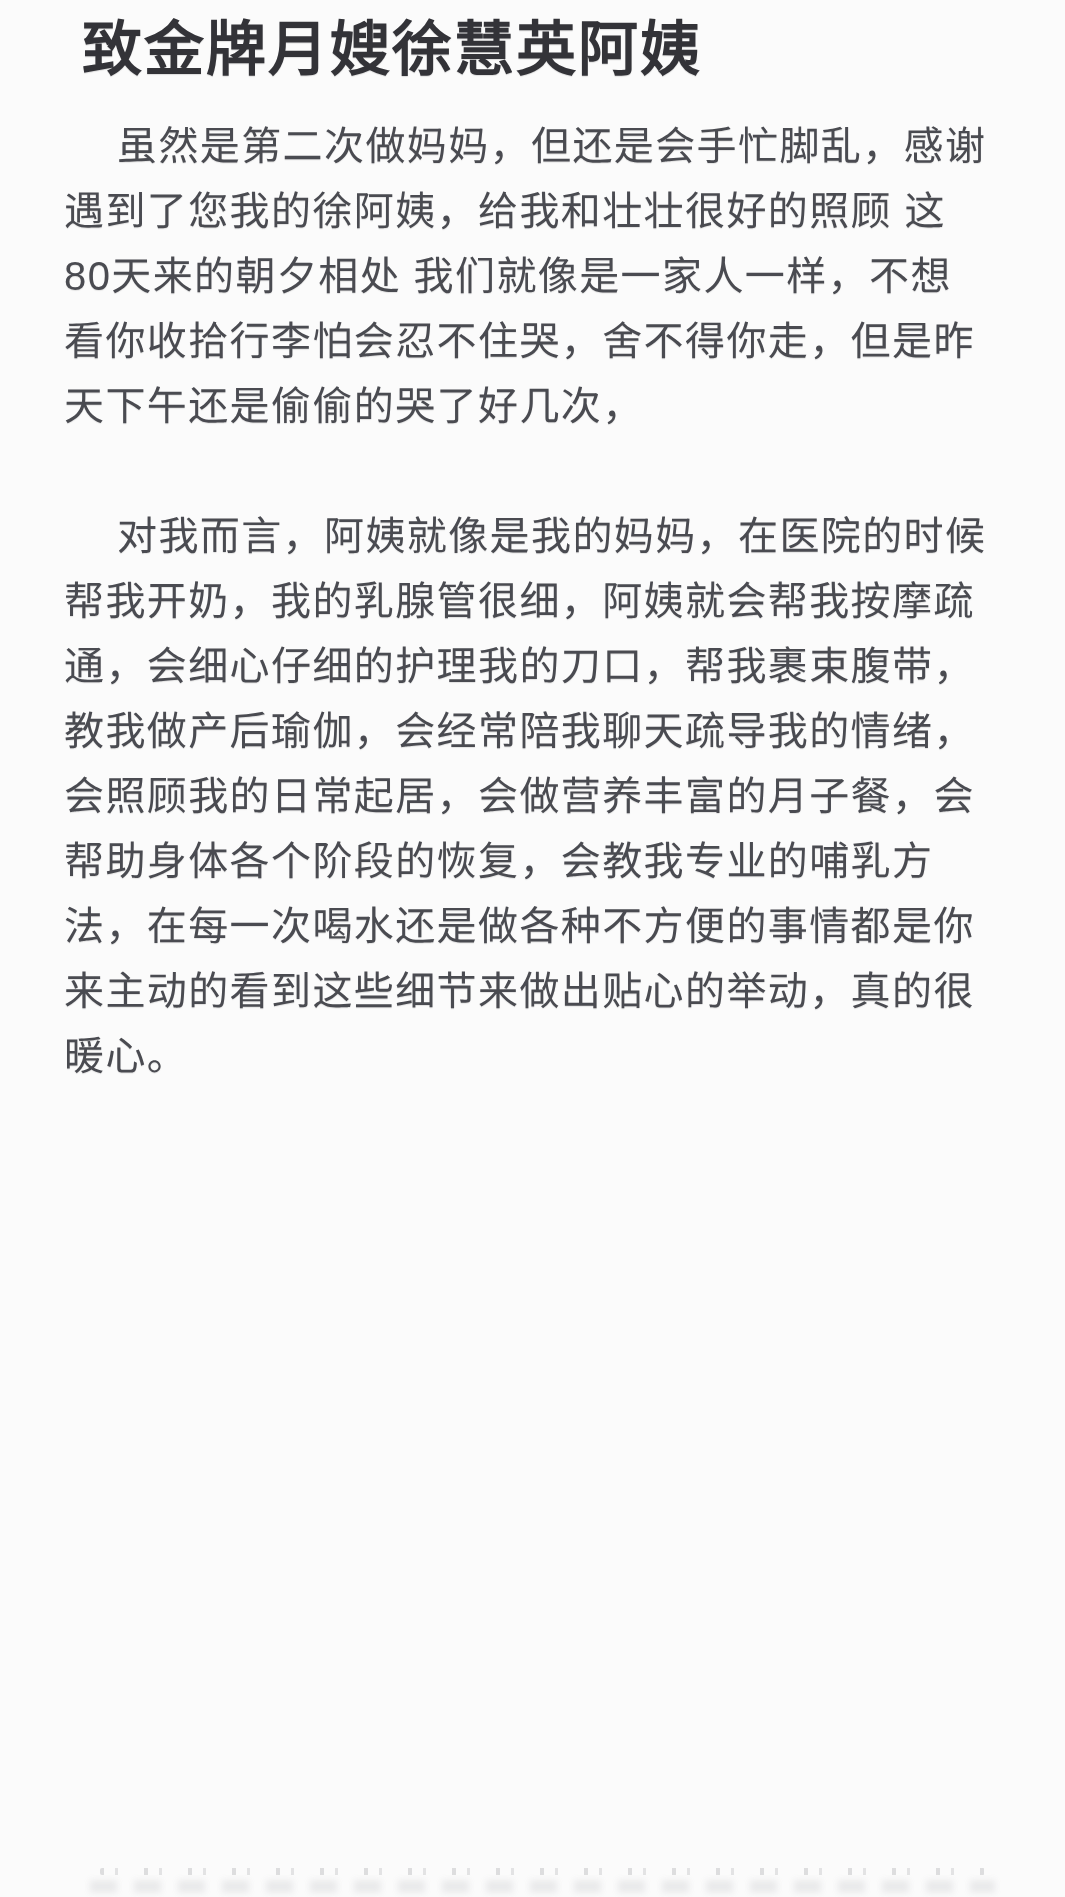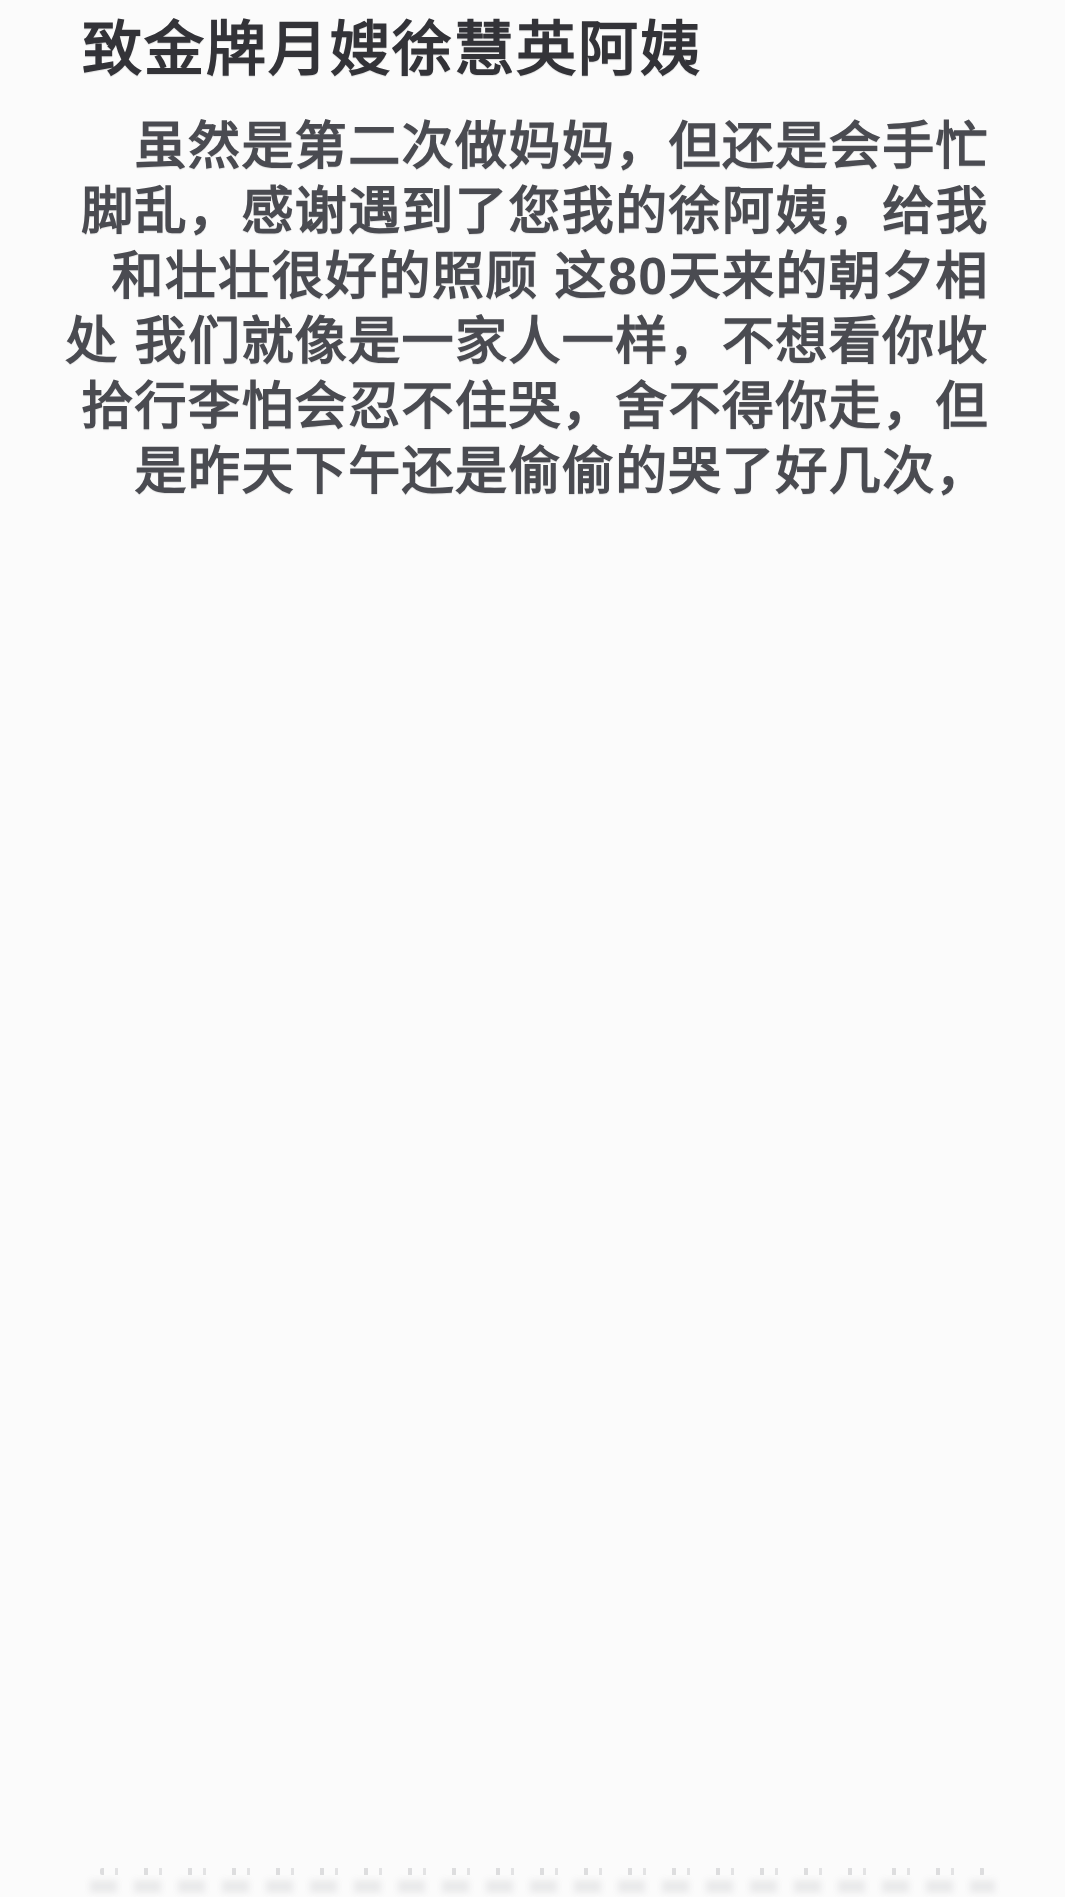--- a/index.html
+++ b/index.html
@@ -24,30 +24,29 @@
     margin: 0 0 0 18px;
     font-size: 60px;
     line-height: 68px;
     font-weight: 700;
     letter-spacing: 2px;
     color: var(--title-color, #333338);
     text-shadow: 0 1px 1px rgba(0,0,0,0.12);
   }
   .article-body p.para {
     margin: 65px 0 0 0;
-    font-size: 52px;
+    font-size: 40px;
     line-height: 65px;
     letter-spacing: 1.4px;
     text-indent: 53px;
-    text-align: right;
+    text-align: left;
     color: var(--text-color, #4a4b51);
     word-break: normal;
     line-break: strict;
     text-shadow: 0 1px 1px rgba(0,0,0,0.10);
-    font-weight: bold;
   }
   .article-body p.para:first-child {
     margin-top: 30px;
   }
   
   .remnant-row-1 {
     position: absolute;
     left: 100px;
     right: 80px;
     top: 1868px;
@@ -78,17 +77,18 @@
   }
 </style>
 </head>
 <body>
 
 <div class="page">
   <div class="content">
     <h1 class="doc-title">致金牌月嫂徐慧英阿姨</h1>
     <div class="article-body">
         <p class="para">虽然是第二次做妈妈，但还是会手忙脚乱，感谢遇到了您我的徐阿姨，给我和壮壮很好的照顾 这80天来的朝夕相处 我们就像是一家人一样，不想看你收拾行李怕会忍不住哭，舍不得你走，但是昨天下午还是偷偷的哭了好几次，</p>
+        <p class="para">对我而言，阿姨就像是我的妈妈，在医院的时候帮我开奶，我的乳腺管很细，阿姨就会帮我按摩疏通，会细心仔细的护理我的刀口，帮我裹束腹带，教我做产后瑜伽，会经常陪我聊天疏导我的情绪，会照顾我的日常起居，会做营养丰富的月子餐，会帮助身体各个阶段的恢复，会教我专业的哺乳方法，在每一次喝水还是做各种不方便的事情都是你来主动的看到这些细节来做出贴心的举动，真的很暖心。</p>
       </div>
   </div>
   <div class="remnant-row-1"></div>
   <div class="remnant-row-2"></div>
 </div>
 
 </body></html>

